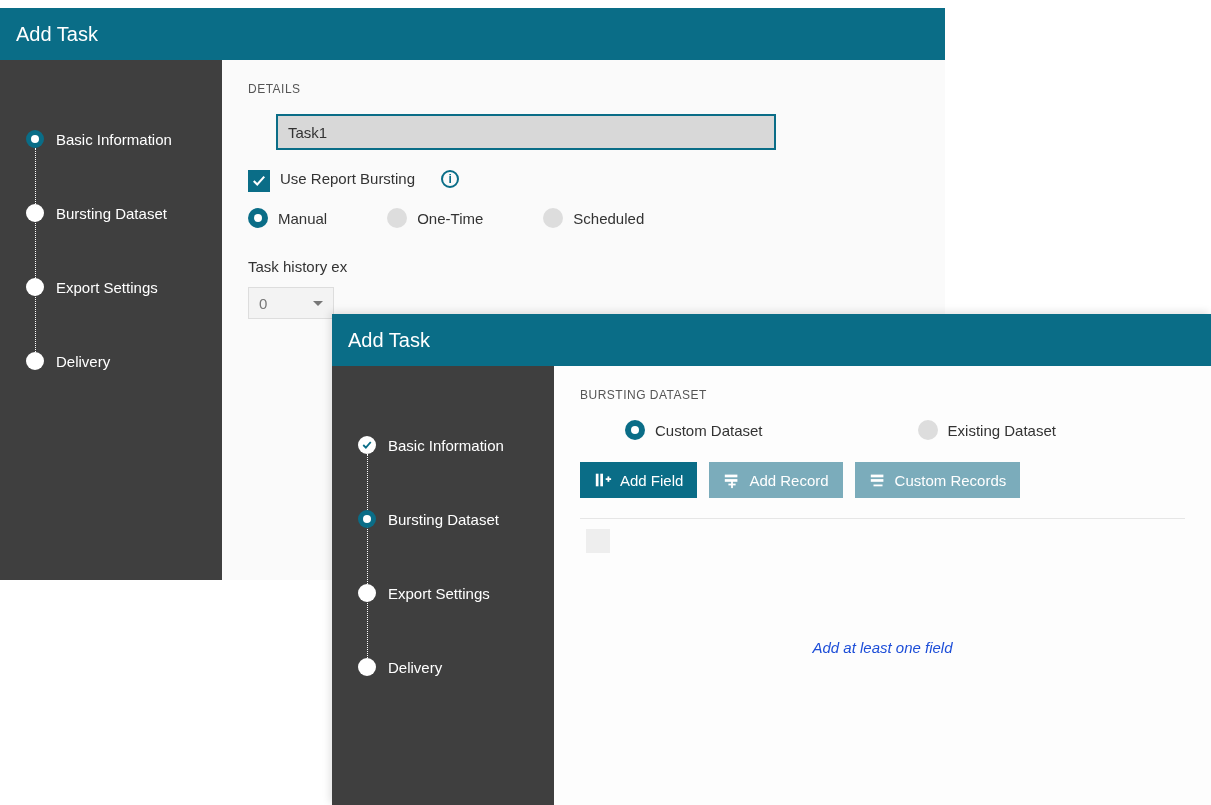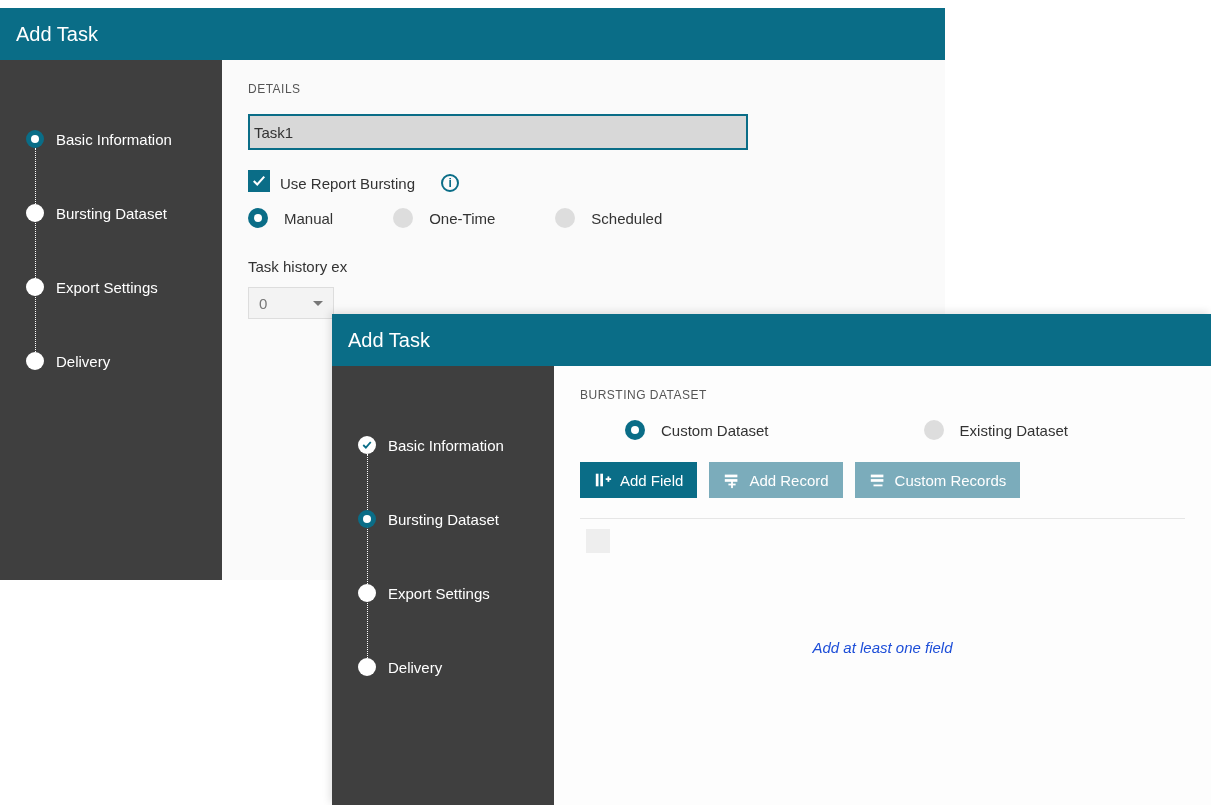--- a/index.html
+++ b/index.html
@@ -98,27 +98,28 @@
     color: #555;
     font-size: 12px;
     margin-bottom: 18px;
     text-transform: uppercase;
   }
   .task-input {
     width: 500px;
     height: 36px;
     border: 2px solid #0a6d87;
     background: #d8d8d8;
-    padding: 0 4px;
+    padding: 0 10px;
     font-size: 15px;
     color: #333;
+    margin-left: 28px;
   }
   .row-chk {
     display: flex;
-    align-items: flex-end;
+    align-items: flex-start;
     margin-top: 20px;
     gap: 10px;
     font-size: 15px;
     color: #333;
   }
   .checkbox {
     width: 22px;
     height: 22px;
     background: #0a6d87;
     display: inline-flex;
@@ -146,21 +147,21 @@
   }
   .radios {
     display: flex;
     gap: 60px;
     margin-top: 16px;
     font-size: 15px;
   }
   .radio {
     display: flex;
     align-items: center;
-    gap: 16px;
+    gap: 10px;
     cursor: pointer;
   }
   .r-outer {
     width: 20px; height: 20px; border-radius: 50%;
     display:flex;align-items:center;justify-content:center;
   }
   .r-on { background:#0a6d87; }
   .r-on::after{content:"";width:8px;height:8px;border-radius:50%;background:#fff;}
   .r-off { background:#ddd; }
   .hist-row {

